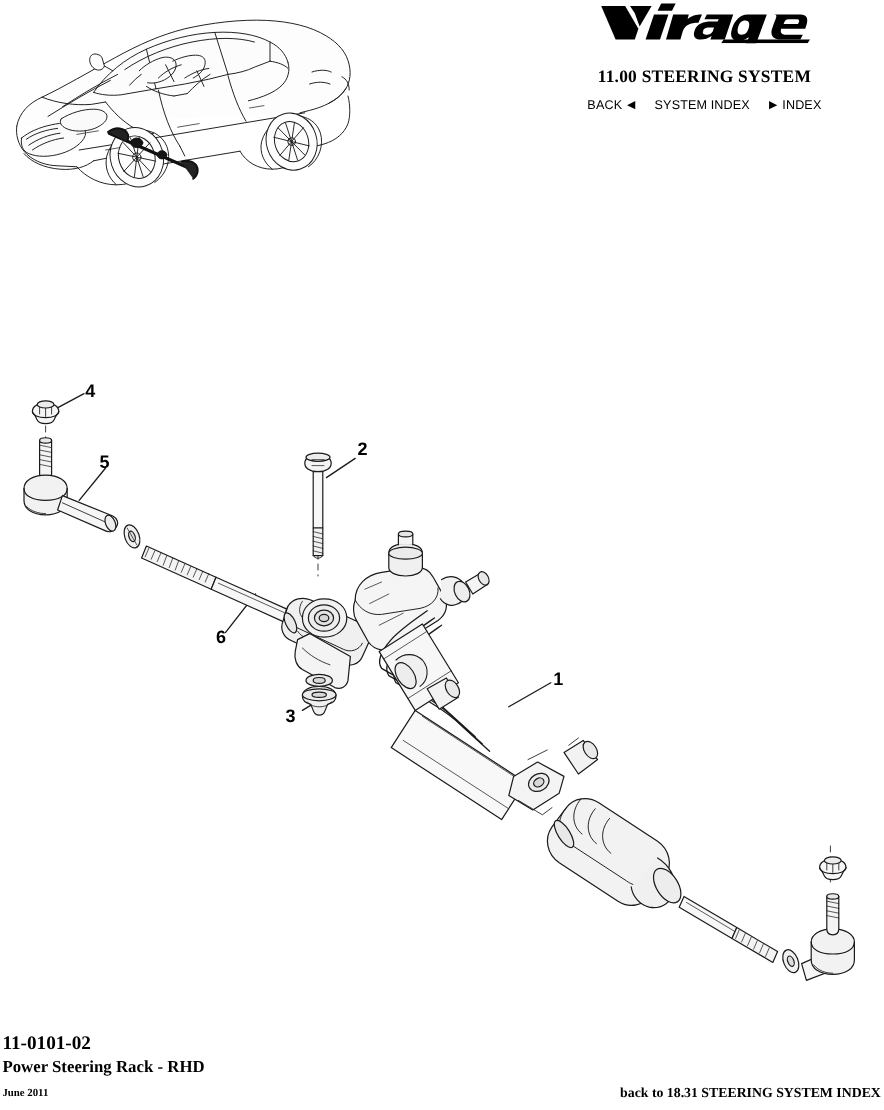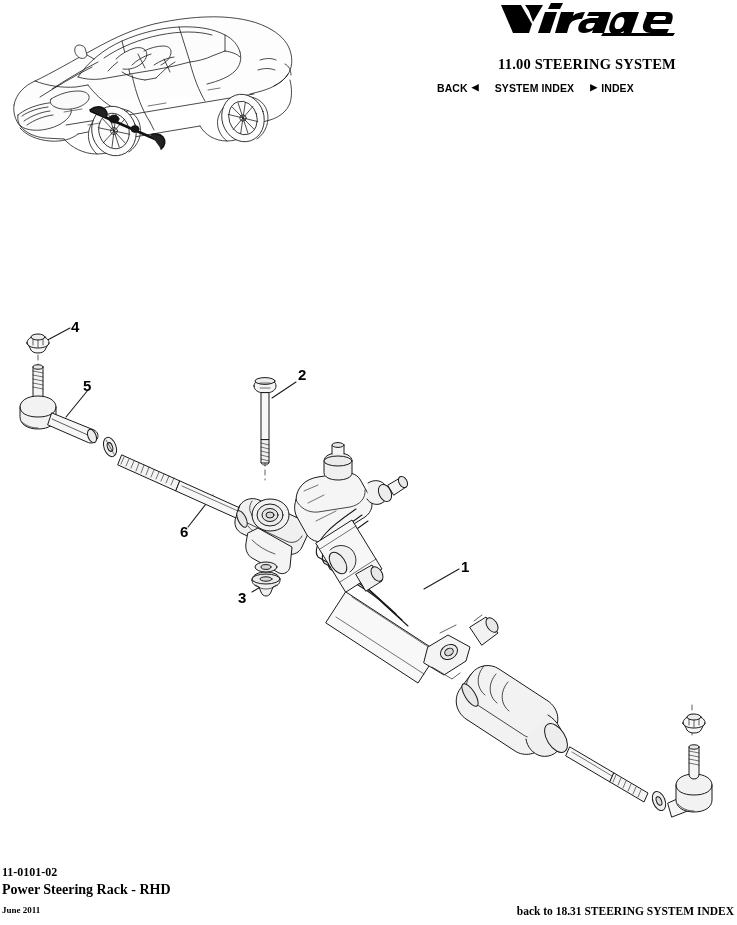--- a/index.html
+++ b/index.html
@@ -36,23 +36,24 @@
     font-size: 14.5px;
     font-weight: bold;
     letter-spacing: 0.2px;
     margin-top: 20px;
     white-space: nowrap;
     font-family: "Liberation Serif", serif;
   }
   #nav-bar {
     margin-top: 9px;
     font-size: 10.5px;
-    font-weight: bold;
+    font-weight: normal;
     letter-spacing: 0.1px;
     display: flex;
+    justify-content: center;
     align-items: center;
     gap: 4px;
     white-space: nowrap;
   }
   #nav-bar .nav-link {
     cursor: pointer;
   }
   #nav-bar .nav-arrow {
     font-size: 9px;
     line-height: 1;
@@ -90,21 +91,21 @@
   }
 
   
   #footer-left {
     position: absolute;
     left: 2px;
     bottom: 8px;
     line-height: 1.28;
   }
   #footer-partno {
-    font-size: 12px;
+    font-size: 16px;
     font-weight: bold;
     font-family: "Liberation Serif", serif;
   }
   #footer-partname {
     font-size: 14px;
     font-weight: bold;
     font-family: "Liberation Serif", serif;
   }
   #footer-date {
     font-size: 9px;

